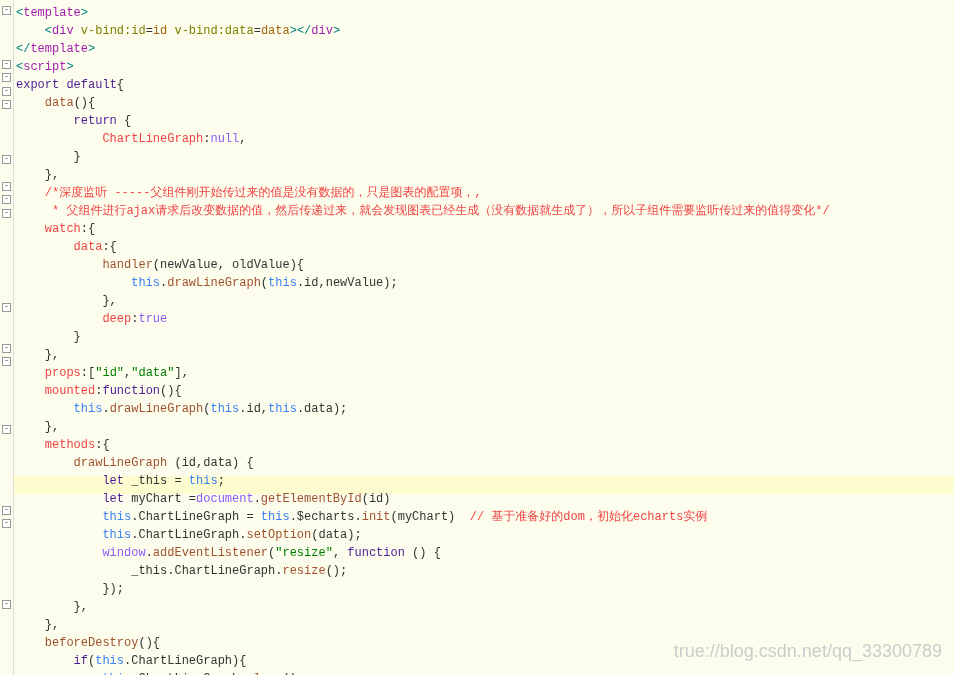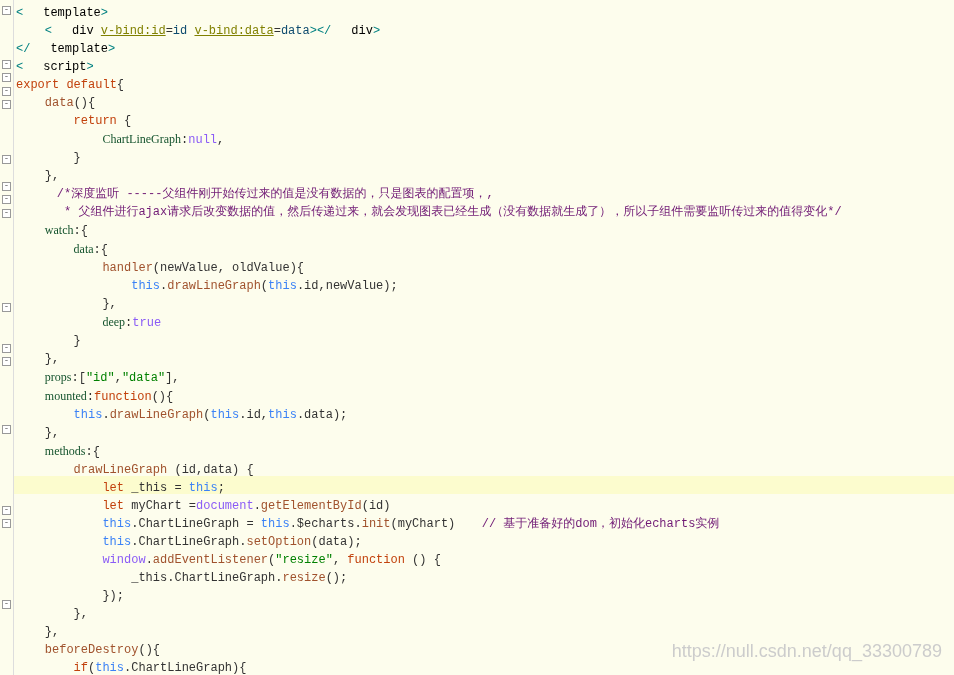--- a/index.html
+++ b/index.html
@@ -36,30 +36,30 @@
     color: #666;
     cursor: pointer;
   }
   .code {
     position: absolute;
     left: 16px;
     top: 4px;
     white-space: pre;
   }
   .tag-angle { color: #008080; }
-  .tag-name { color: #000000; margin-left: 20px; }
-  .attr-name { color: #808000; text-decoration: underline; }
-  .attr-val  { color: #0c4a6e; }
-  .kw        { color: #c2410c; }
+  .tag-name { color: #a21caf; }
+  .attr-name { color: #808000; }
+  .attr-val  { color: #a16207; }
+  .kw        { color: #4c1d95; }
   .kwblue    { color: #8b5cf6; }
   .str       { color: #008000; }
   .fn        { color: #a0522d; }
-  .prop      { color: #14532d; font-family: Liberation Serif, serif; }
+  .prop      { color: #ef4444; }
   .this      { color: #3b82f6; }
-  .cmt       { color: #701a75; margin-left: 12px; }
+  .cmt       { color: #ef4444; }
   .plain     { color: #333; }
   .hl-line {
     position: absolute;
     left: 14px;
     height: 18px;
     width: 940px;
     background: #fcfcce;
     z-index: -1;
   }
   .watermark {
@@ -87,13 +87,13 @@
     <div class="fold-mark" style="top: 303px;">-</div>
     <div class="fold-mark" style="top: 344px;">-</div>
     <div class="fold-mark" style="top: 357px;">-</div>
     <div class="fold-mark" style="top: 425px;">-</div>
     <div class="fold-mark" style="top: 506px;">-</div>
     <div class="fold-mark" style="top: 519px;">-</div>
     <div class="fold-mark" style="top: 600px;">-</div>
   </div>
 <div class="hl-line" style="top: 476px;"></div>
 <div class="code"><div><span class="tag-angle">&lt;</span><span class="tag-name">template</span><span class="tag-angle">&gt;</span></div><div>    <span class="tag-angle">&lt;</span><span class="tag-name">div</span><span class="plain"> </span><span class="attr-name">v-bind:id</span><span class="plain">=</span><span class="attr-val">id</span><span class="plain"> </span><span class="attr-name">v-bind:data</span><span class="plain">=</span><span class="attr-val">data</span><span class="tag-angle">&gt;&lt;/</span><span class="tag-name">div</span><span class="tag-angle">&gt;</span></div><div><span class="tag-angle">&lt;/</span><span class="tag-name">template</span><span class="tag-angle">&gt;</span></div><div><span class="plain"></span></div><div><span class="tag-angle">&lt;</span><span class="tag-name">script</span><span class="tag-angle">&gt;</span></div><div><span class="kw">export</span><span class="plain"> </span><span class="kw">default</span><span class="plain">{</span></div><div>    <span class="fn">data</span><span class="plain">(){</span></div><div>        <span class="kw">return</span><span class="plain"> {</span></div><div>            <span class="prop">ChartLineGraph</span><span class="plain">:</span><span class="kwblue">null</span><span class="plain">,</span></div><div>        <span class="plain">}</span></div><div>    <span class="plain">},</span></div><div>    <span class="cmt">/*深度监听 -----父组件刚开始传过来的值是没有数据的，只是图表的配置项，,</span></div><div>    <span class="cmt"> * 父组件进行ajax请求后改变数据的值，然后传递过来，就会发现图表已经生成（没有数据就生成了），所以子组件需要监听传过来的值得变化*/</span></div><div>    <span class="prop">watch</span><span class="plain">:{</span></div><div>        <span class="prop">data</span><span class="plain">:{</span></div><div>            <span class="fn">handler</span><span class="plain">(newValue, oldValue){</span></div><div>                <span class="this">this</span><span class="plain">.</span><span class="fn">drawLineGraph</span><span class="plain">(</span><span class="this">this</span><span class="plain">.id,newValue);</span></div><div>            <span class="plain">},</span></div><div>            <span class="prop">deep</span><span class="plain">:</span><span class="kwblue">true</span></div><div>        <span class="plain">}</span></div><div>    <span class="plain">},</span></div><div>    <span class="prop">props</span><span class="plain">:[</span><span class="str">"id"</span><span class="plain">,</span><span class="str">"data"</span><span class="plain">],</span></div><div>    <span class="prop">mounted</span><span class="plain">:</span><span class="kw">function</span><span class="plain">(){</span></div><div>        <span class="this">this</span><span class="plain">.</span><span class="fn">drawLineGraph</span><span class="plain">(</span><span class="this">this</span><span class="plain">.id,</span><span class="this">this</span><span class="plain">.data);</span></div><div>    <span class="plain">},</span></div><div>    <span class="prop">methods</span><span class="plain">:{</span></div><div>        <span class="fn">drawLineGraph</span><span class="plain"> (id,data) {</span></div><div>            <span class="kw">let</span><span class="plain"> _this = </span><span class="this">this</span><span class="plain">;</span></div><div>            <span class="kw">let</span><span class="plain"> myChart =</span><span class="kwblue">document</span><span class="plain">.</span><span class="fn">getElementById</span><span class="plain">(id)</span></div><div>            <span class="this">this</span><span class="plain">.ChartLineGraph = </span><span class="this">this</span><span class="plain">.$echarts.</span><span class="fn">init</span><span class="plain">(myChart)  </span><span class="cmt">// 基于准备好的dom，初始化echarts实例</span></div><div>            <span class="this">this</span><span class="plain">.ChartLineGraph.</span><span class="fn">setOption</span><span class="plain">(data);</span></div><div>            <span class="kwblue">window</span><span class="plain">.</span><span class="fn">addEventListener</span><span class="plain">(</span><span class="str">"resize"</span><span class="plain">, </span><span class="kw">function</span><span class="plain"> () {</span></div><div>                <span class="plain">_this.ChartLineGraph.</span><span class="fn">resize</span><span class="plain">();</span></div><div>            <span class="plain">});</span></div><div>        <span class="plain">},</span></div><div><span class="plain"></span></div><div>    <span class="plain">},</span></div><div>    <span class="fn">beforeDestroy</span><span class="plain">(){</span></div><div>        <span class="kw">if</span><span class="plain">(</span><span class="this">this</span><span class="plain">.ChartLineGraph){</span></div><div>            <span class="this">this</span><span class="plain">.ChartLineGraph.</span><span class="fn">clear</span><span class="plain">();</span></div><div><span class="plain"></span></div></div>
-<div class="watermark">https://null.csdn.net/qq_33300789</div>
+<div class="watermark">true://blog.csdn.net/qq_33300789</div>
 
 </body></html>

